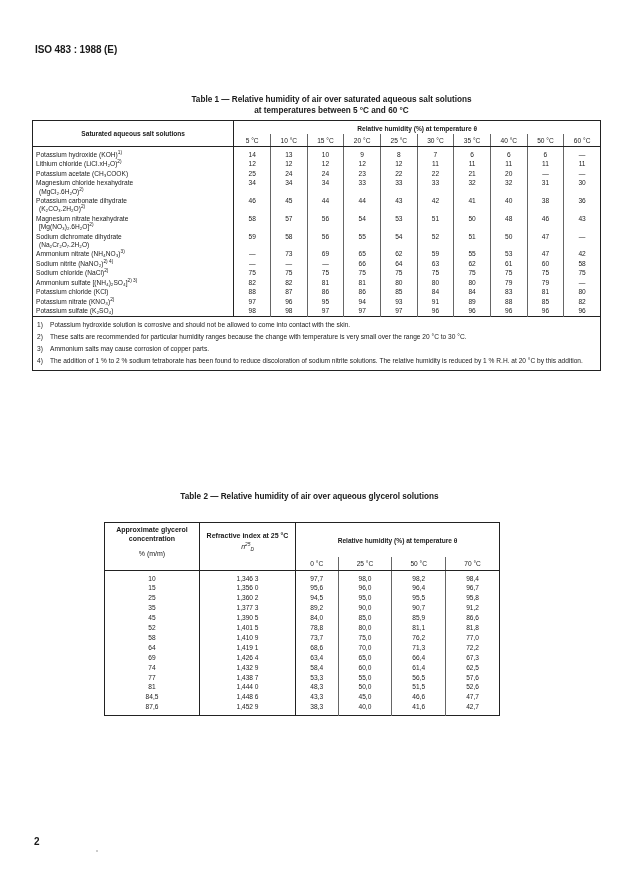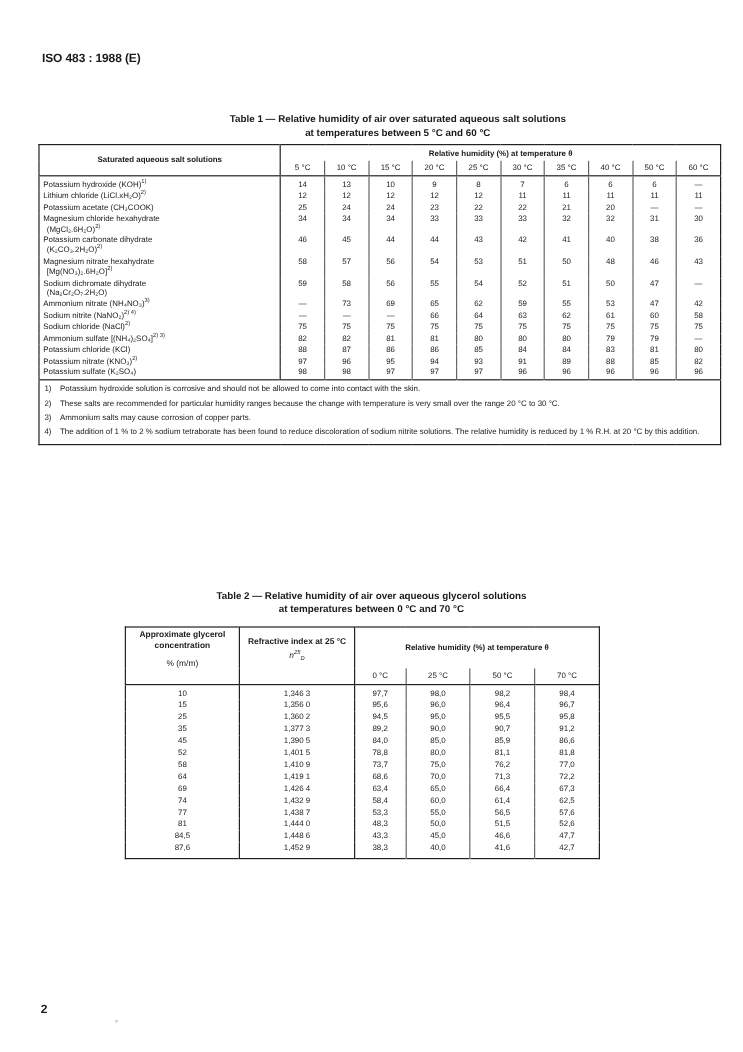--- a/index.html
+++ b/index.html
@@ -296,21 +296,20 @@
           <span class="fn"><span class="num">2)</span><span>These salts are recommended for particular humidity ranges because the change with temperature is very small over the range 20 °C to 30 °C.</span></span>
           <span class="fn"><span class="num">3)</span><span>Ammonium salts may cause corrosion of copper parts.</span></span>
           <span class="fn"><span class="num">4)</span><span>The addition of 1 % to 2 % sodium tetraborate has been found to reduce discoloration of sodium nitrite solutions. The relative humidity is reduced by 1 % R.H. at 20 °C by this addition.</span></span>
         </td>
     </tr>
   </tfoot>
 </table>
 
 <div class="caption cap2">
   <div>Table 2 — Relative humidity of air over aqueous glycerol solutions</div>
-  <div>at temperatures between 0 °C and 70 °C</div>
 </div>
 
 <table id="table2">
   <thead>
     <tr>
       <th class="c1 bold" rowspan="2" style="border-bottom: 1.2px solid rgb(34, 34, 34);">
         <span>Approximate glycerol concentration</span>
       <div style="font-weight: normal; margin-top: 7px;">% (m/m)</div></th>
       <th class="c2 bold" rowspan="2" style="border-bottom: 1.2px solid rgb(34, 34, 34);">
         <span>Refractive index at 25 °C</span>

